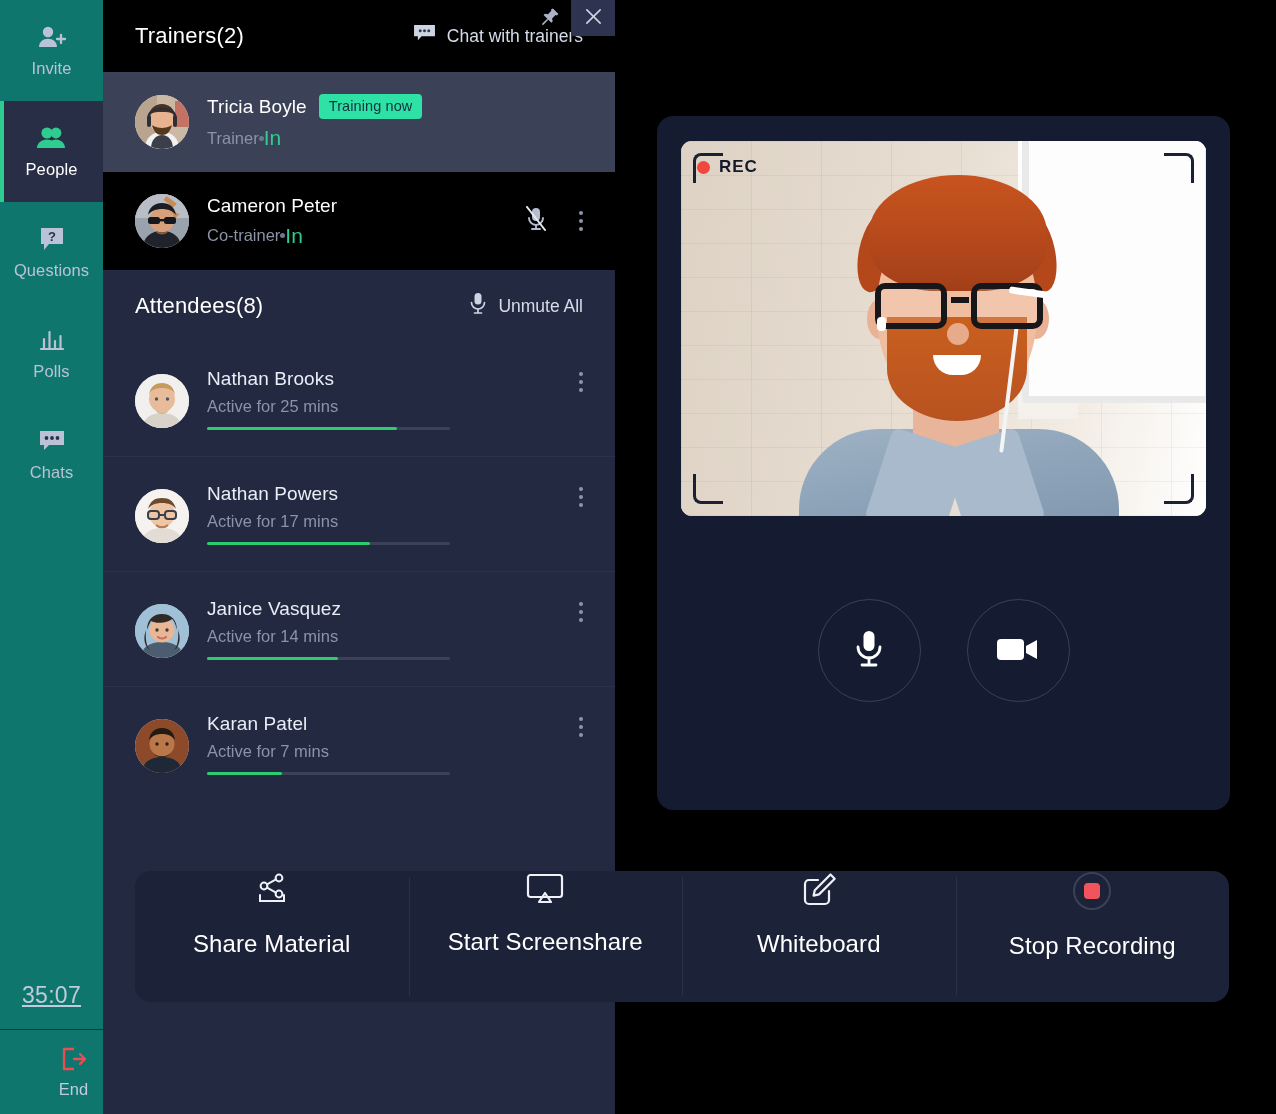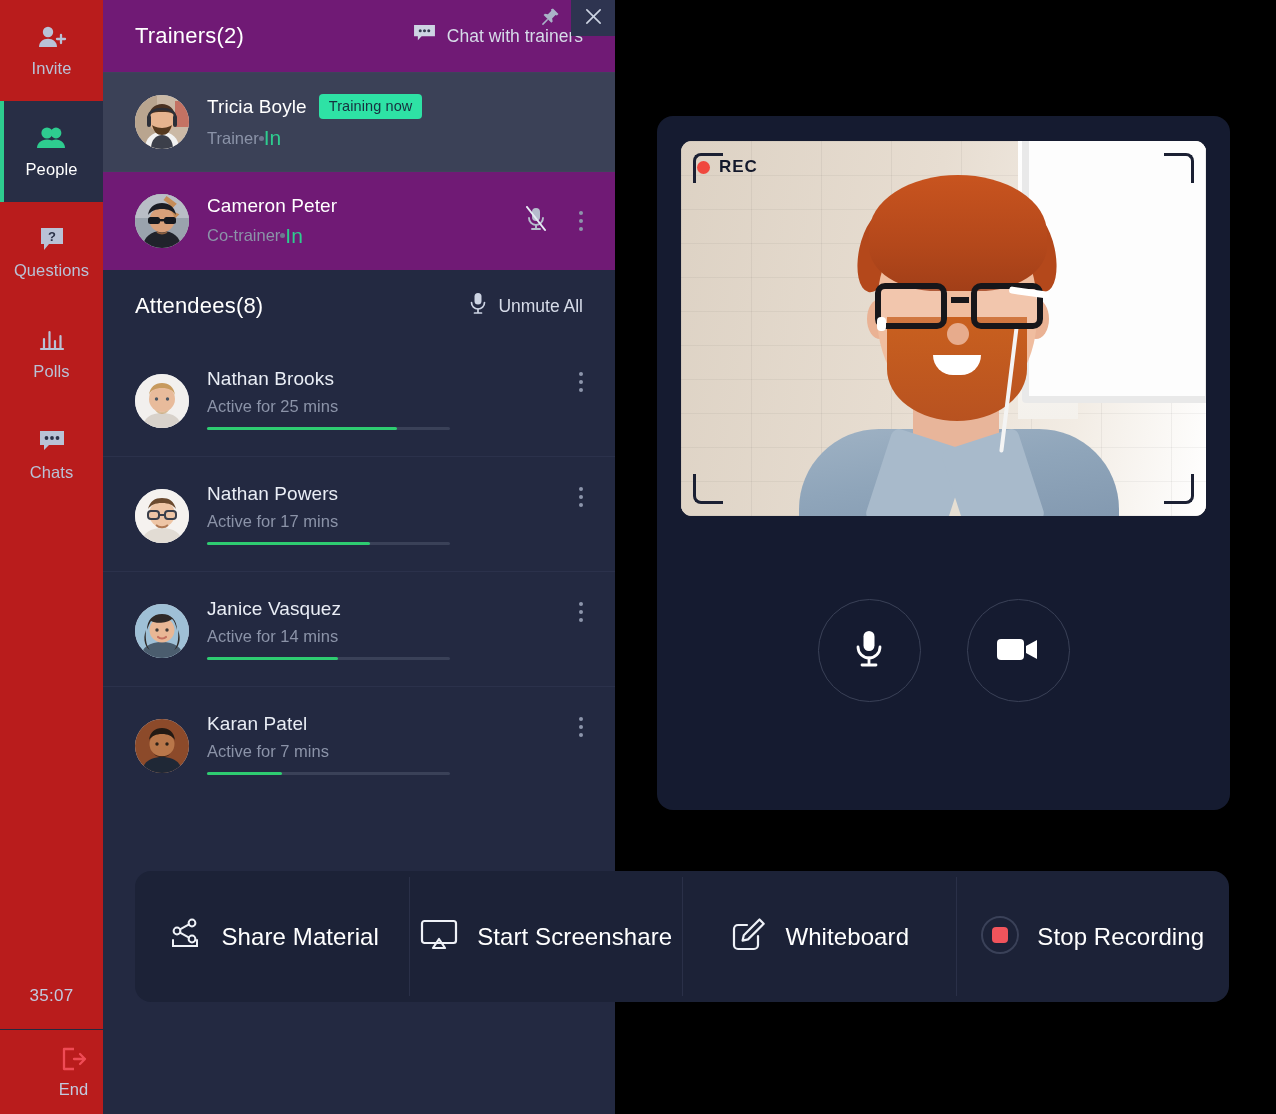--- a/index.html
+++ b/index.html
@@ -7,21 +7,21 @@
     width: 1276px; height: 1114px;
     background: #000000;
     font-family: "Liberation Sans", sans-serif;
     overflow: hidden;
   }
   .app { position: relative; width: 1276px; height: 1114px; background: #000; }
 
   
   .sidebar {
     position: absolute; left: 0; top: 0; width: 103px; height: 1114px;
-    background: #b91c1c;
+    background: #0f766e;
     display: flex; flex-direction: column;
   }
   .nav-list { display: flex; flex-direction: column; }
   .nav-item {
     position: relative; height: 101px;
     display: flex; flex-direction: column; align-items: center; justify-content: center;
     gap: 9px; cursor: pointer;
   }
   .nav-item.active { background: #282e45; }
   .nav-item.active::before {
@@ -31,21 +31,21 @@
   .nav-icon { display: flex; align-items: center; justify-content: center; height: 26px; }
   .nav-label {
     font-size: 16.5px; color: #b9c2d6; letter-spacing: .1px;
   }
   .nav-item.active .nav-label { color: #ffffff; }
   .sidebar-spacer { flex: 1 1 auto; }
   .timer-row {
     height: 68px; display: flex; align-items: center; justify-content: center;
     border-bottom: 1px solid #242a40;
   }
-  .timer-text { font-size: 17px; color: #c2cade; letter-spacing: .3px; }
+  .timer-text { font-size: 23px; color: #c2cade; letter-spacing: .3px; text-decoration: underline; }
   .end-item {
     height: 84px; display: flex; flex-direction: column; align-items: center;
     justify-content: center; gap: 8px; cursor: pointer; padding-left: 44px;
   }
   .end-label { font-size: 16.5px; color: #c2cade; }
 
   
   .panel {
     position: absolute; left: 103px; top: 0; width: 512px; height: 1114px;
     background: #232941;
@@ -54,21 +54,21 @@
   .panel-topbar {
     position: absolute; right: 0; top: 0; height: 36px;
     display: flex; align-items: center; gap: 0px; z-index: 6;
   }
   .topbar-btn {
     width: 42px; height: 36px; display: flex; align-items: center; justify-content: center;
     cursor: pointer;
   }
   .topbar-btn.close { background: #2e3450; width: 44px; height: 36px; }
 
-  .trainers-block { background: #701a75; flex: 0 0 auto; }
+  .trainers-block { background: #000000; flex: 0 0 auto; }
   .section-head {
     height: 72px; display: flex; align-items: center;
     padding: 0 32px 0 32px; justify-content: space-between;
   }
   .section-title { font-size: 22px; color: #ffffff; letter-spacing: .2px; }
   .section-action {
     display: flex; align-items: center; gap: 11px; cursor: pointer;
     font-size: 17.5px; color: #d6dbe8;
   }
   .divider-line { height: 1px; background: #3d445a; }
@@ -113,22 +113,22 @@
   }
   .prog-fill { position: absolute; left: 0; top: 0; height: 3px; border-radius: 2px; background: #2ecc71; }
 
   
   .toolbar {
     position: absolute; left: 135px; top: 871px; width: 1094px; height: 131px;
     background: #1c2237; border-radius: 16px;
     display: flex; z-index: 8;
   }
   .tool-btn {
-    flex: 1 1 0; display: flex; flex-direction: row; align-items: center;
-    justify-content: center; gap: 17px; cursor: pointer; position: relative;
+    flex: 1 1 0; display: flex; flex-direction: column; align-items: center;
+    justify-content: flex-start; gap: 17px; cursor: pointer; position: relative;
   }
   .tool-btn + .tool-btn::before {
     content: ""; position: absolute; left: 0; top: 6px; bottom: 6px; width: 1px;
     background: #2a3048;
   }
   .tool-label { font-size: 24px; color: #ffffff; letter-spacing: .1px; }
 
   
   .video-card {
     position: absolute; left: 657px; top: 116px; width: 573px; height: 694px;

